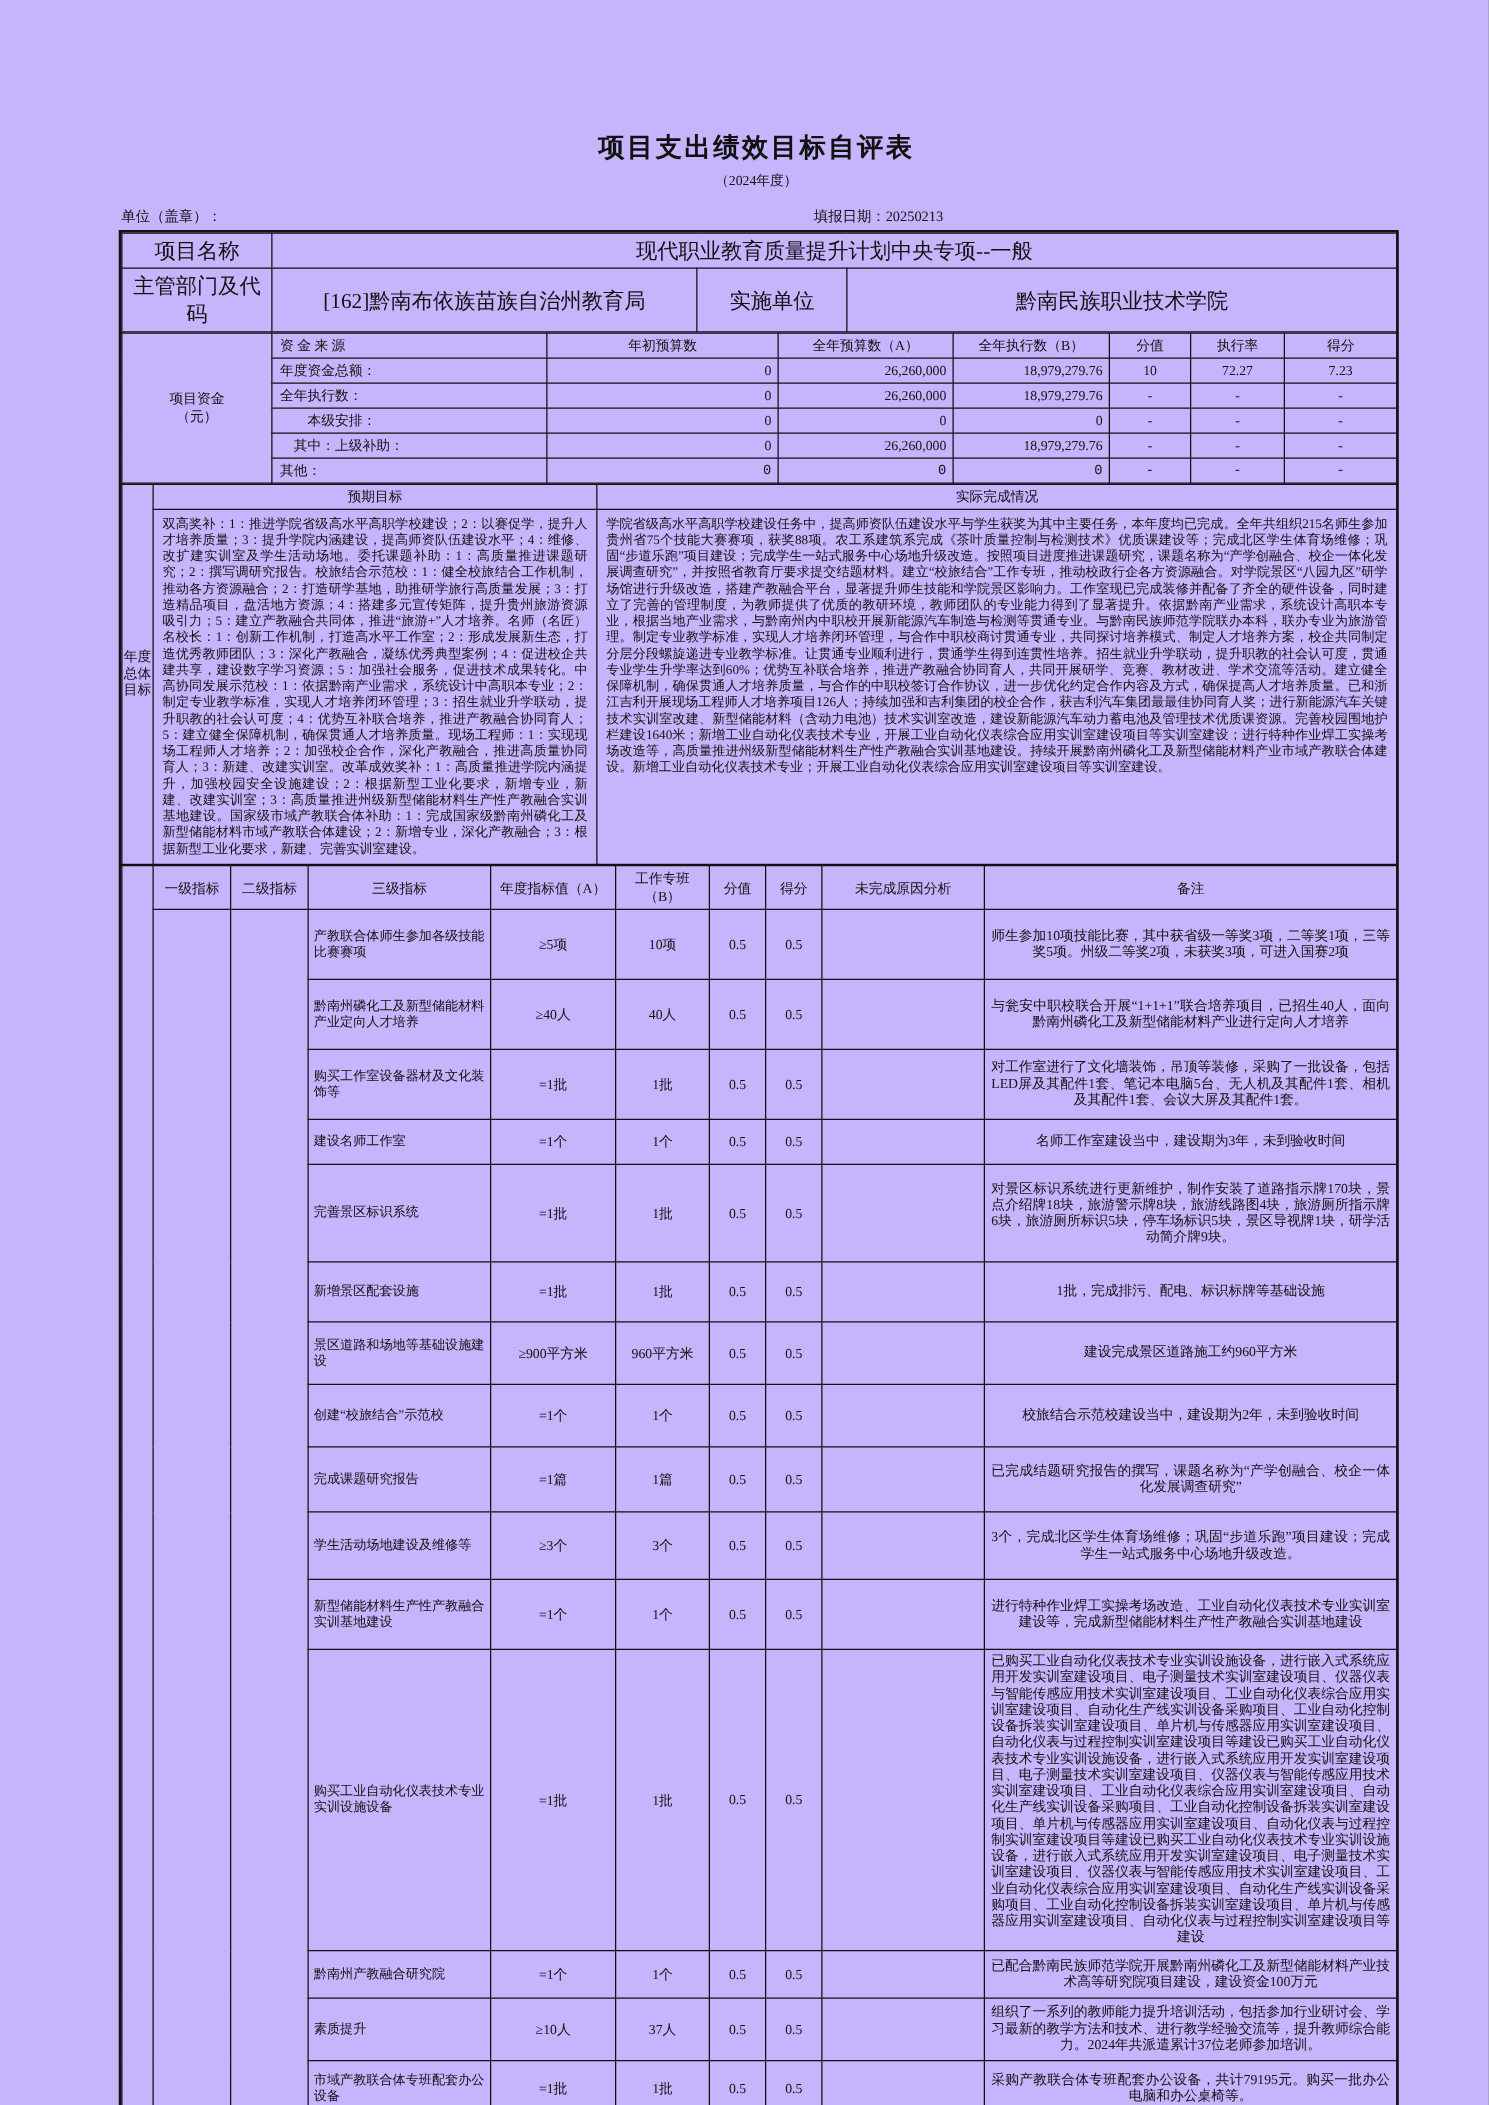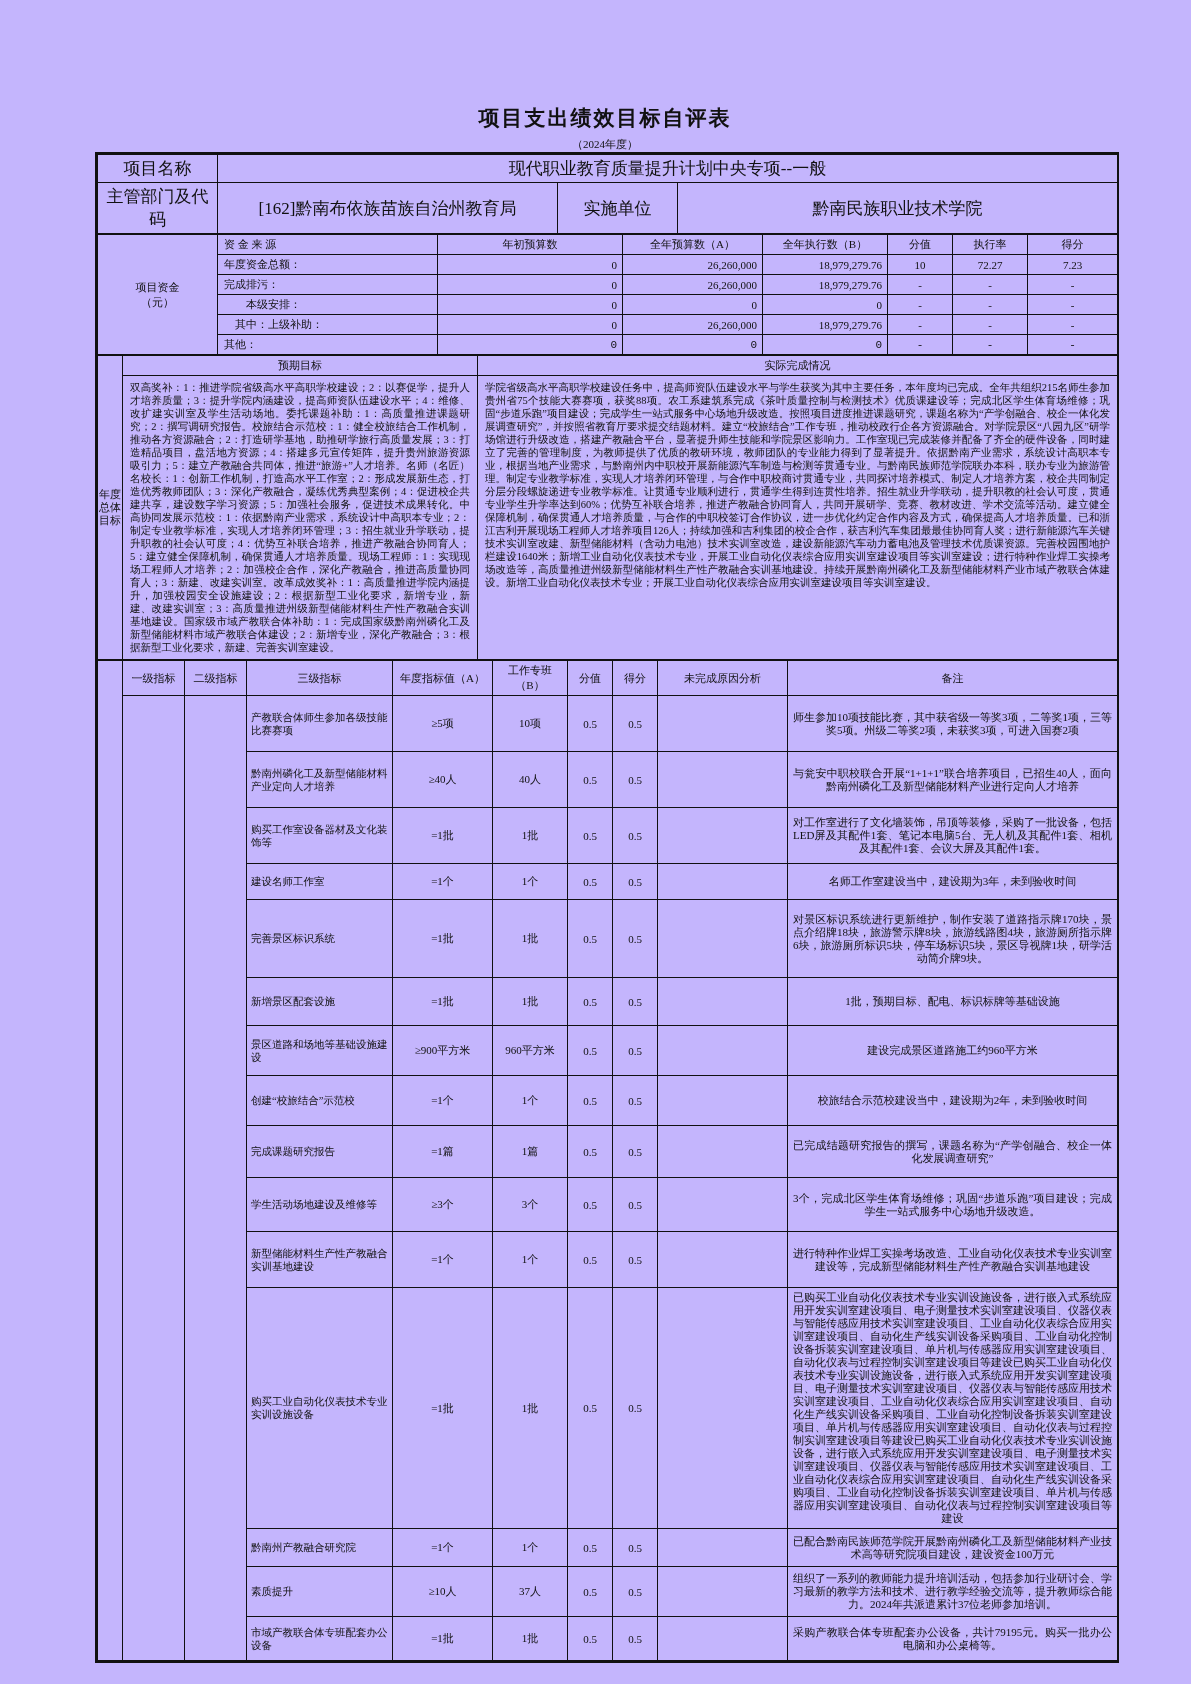--- a/index.html
+++ b/index.html
@@ -32,20 +32,24 @@
   .ind-h th{font-size:11px;}
   .srchead{text-align:left;padding-left:6px;}
 </style>
 </head>
 <body>
 
 <div class="doc">
   <div class="inner">
     <h1 class="title">项目支出绩效目标自评表</h1>
     <div class="subtitle">（2024年度）</div>
+    <div class="meta">
+      <span class="unit">单位（盖章）：</span>
+      <span class="date"><span>填报日期：</span><span>20250213</span></span>
+    </div>
 
     <div class="table-wrap">
 
       <table>
         <colgroup>
             <col style="width:120px">
             <col style="width:340px">
             <col style="width:120px">
             <col style="width:440px">
           </colgroup>
@@ -89,21 +93,21 @@
         <tr style="height: 17px;">
               <td class="src">年度资金总额：</td>
               <td class="num">0</td>
               <td class="num">26,260,000</td>
               <td class="num">18,979,279.76</td>
               <td class="ctr">10</td>
               <td class="ctr">72.27</td>
               <td class="ctr">7.23</td>
             </tr>
             <tr style="height: 17px;">
-              <td class="src">完成排污：</td>
+              <td class="src">全年执行数：</td>
               <td class="num">0</td>
               <td class="num">26,260,000</td>
               <td class="num">18,979,279.76</td>
               <td class="ctr">-</td>
               <td class="ctr">-</td>
               <td class="ctr">-</td>
             </tr>
             <tr style="height: 17px;">
               <td class="src">　　本级安排：</td>
               <td class="num">0</td>
@@ -226,21 +230,21 @@
               <td class="ctr"></td>
               <td class="remark">对景区标识系统进行更新维护，制作安装了道路指示牌170块，景点介绍牌18块，旅游警示牌8块，旅游线路图4块，旅游厕所指示牌6块，旅游厕所标识5块，停车场标识5块，景区导视牌1块，研学活动简介牌9块。</td>
             </tr>
             <tr style="height: 48px;">
               <td class="iname">新增景区配套设施</td>
               <td class="ctr">=1批</td>
               <td class="ctr">1批</td>
               <td class="ctr">0.5</td>
               <td class="ctr">0.5</td>
               <td class="ctr"></td>
-              <td class="remark">1批，预期目标、配电、标识标牌等基础设施</td>
+              <td class="remark">1批，完成排污、配电、标识标牌等基础设施</td>
             </tr>
             <tr style="height: 50px;">
               <td class="iname">景区道路和场地等基础设施建设</td>
               <td class="ctr">≥900平方米</td>
               <td class="ctr">960平方米</td>
               <td class="ctr">0.5</td>
               <td class="ctr">0.5</td>
               <td class="ctr"></td>
               <td class="remark">建设完成景区道路施工约960平方米</td>
             </tr>

